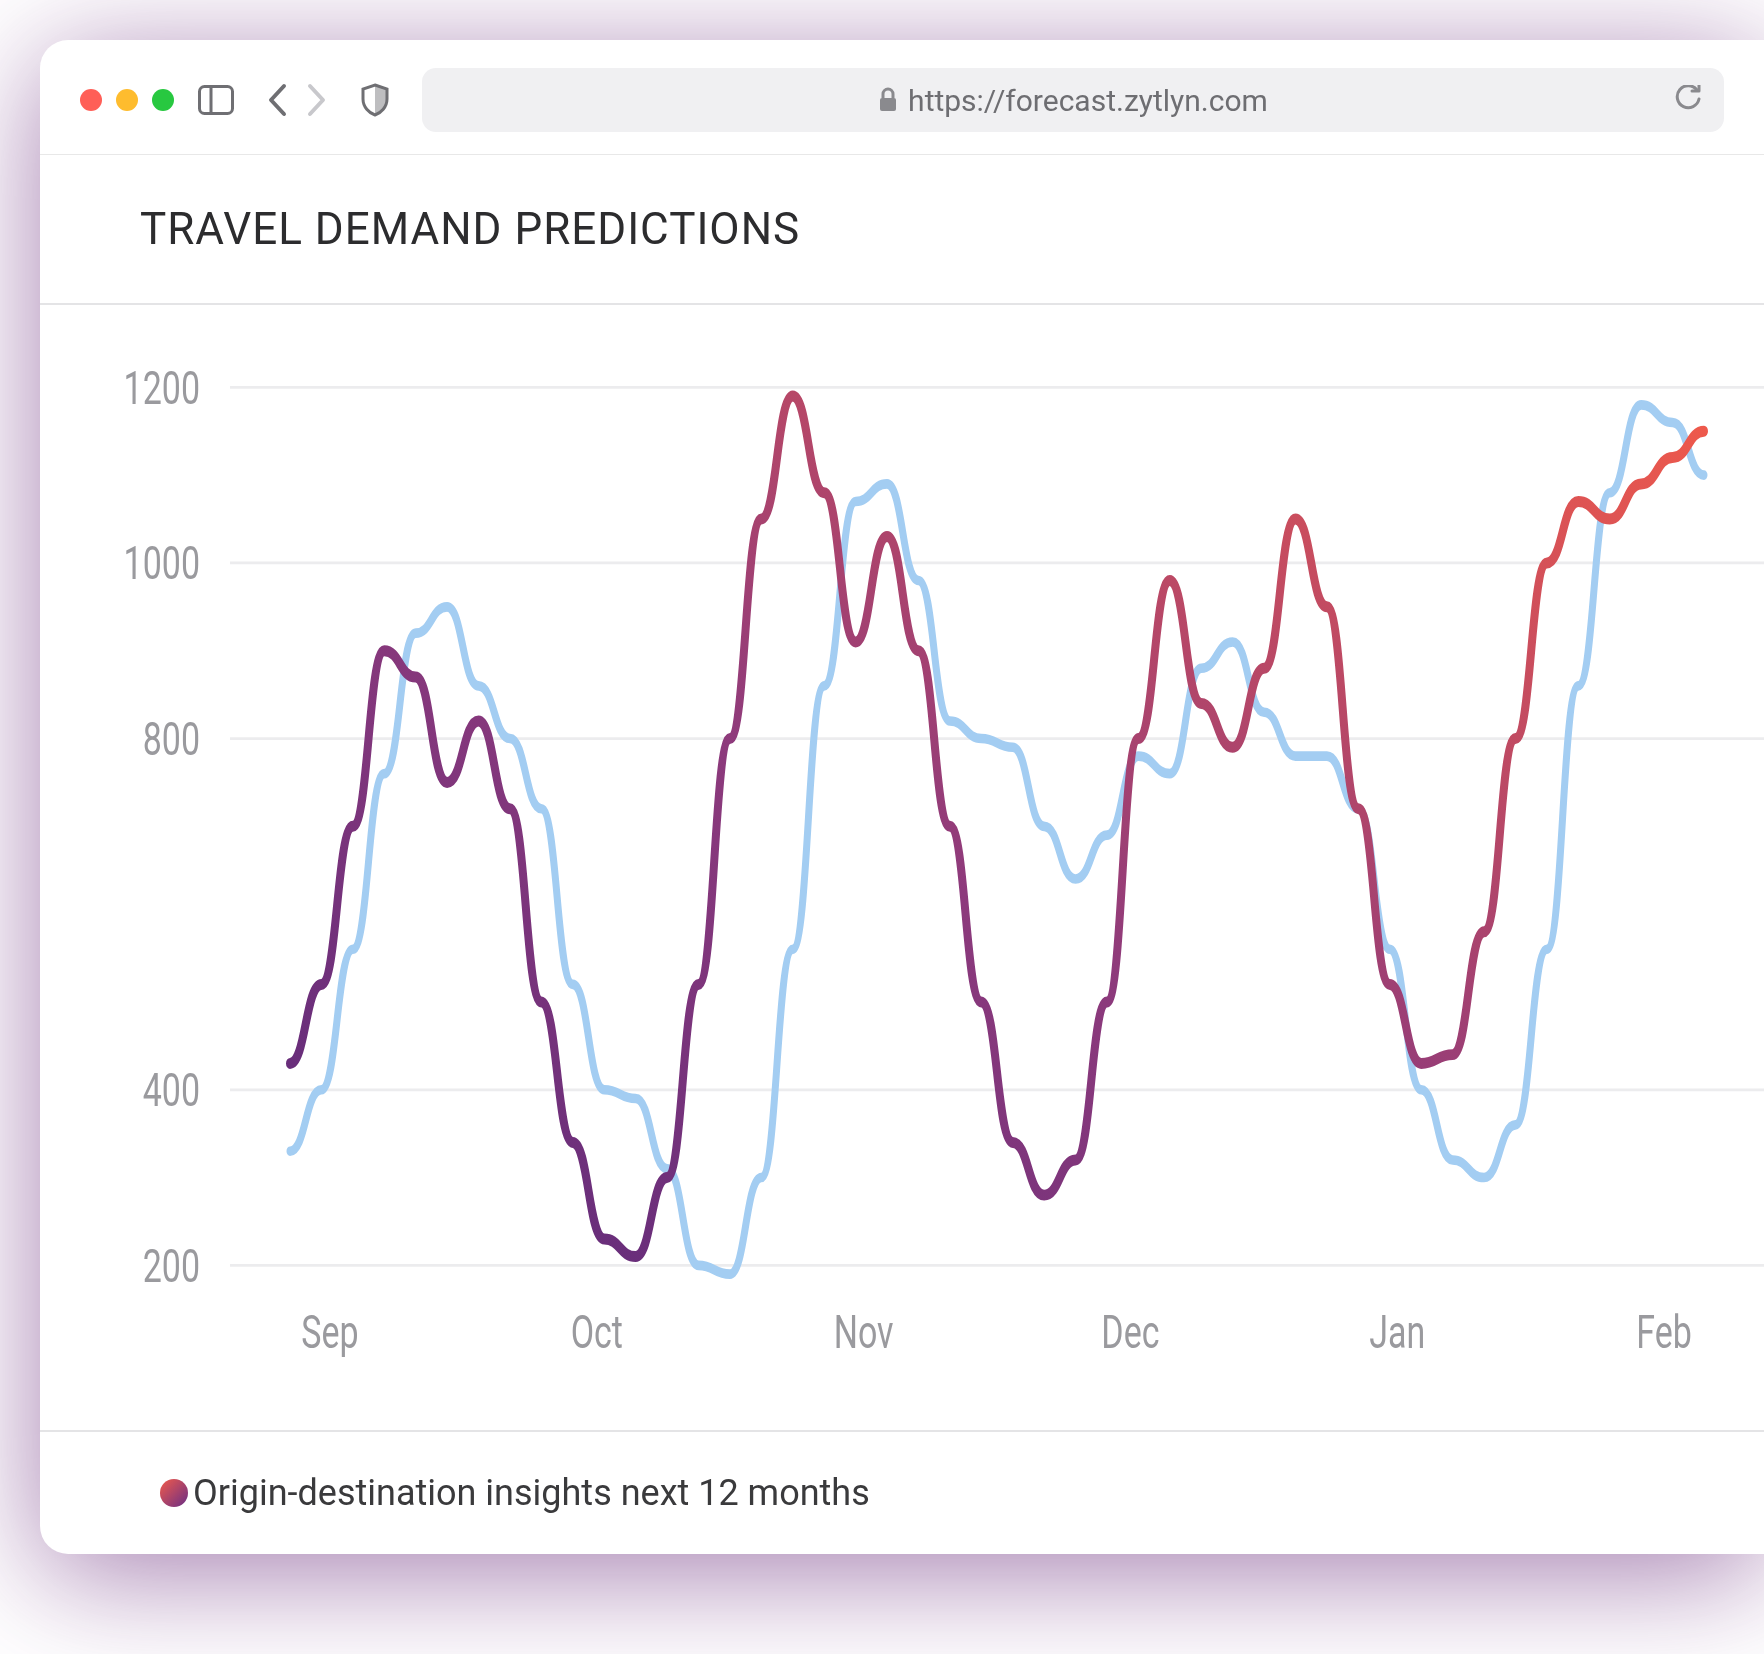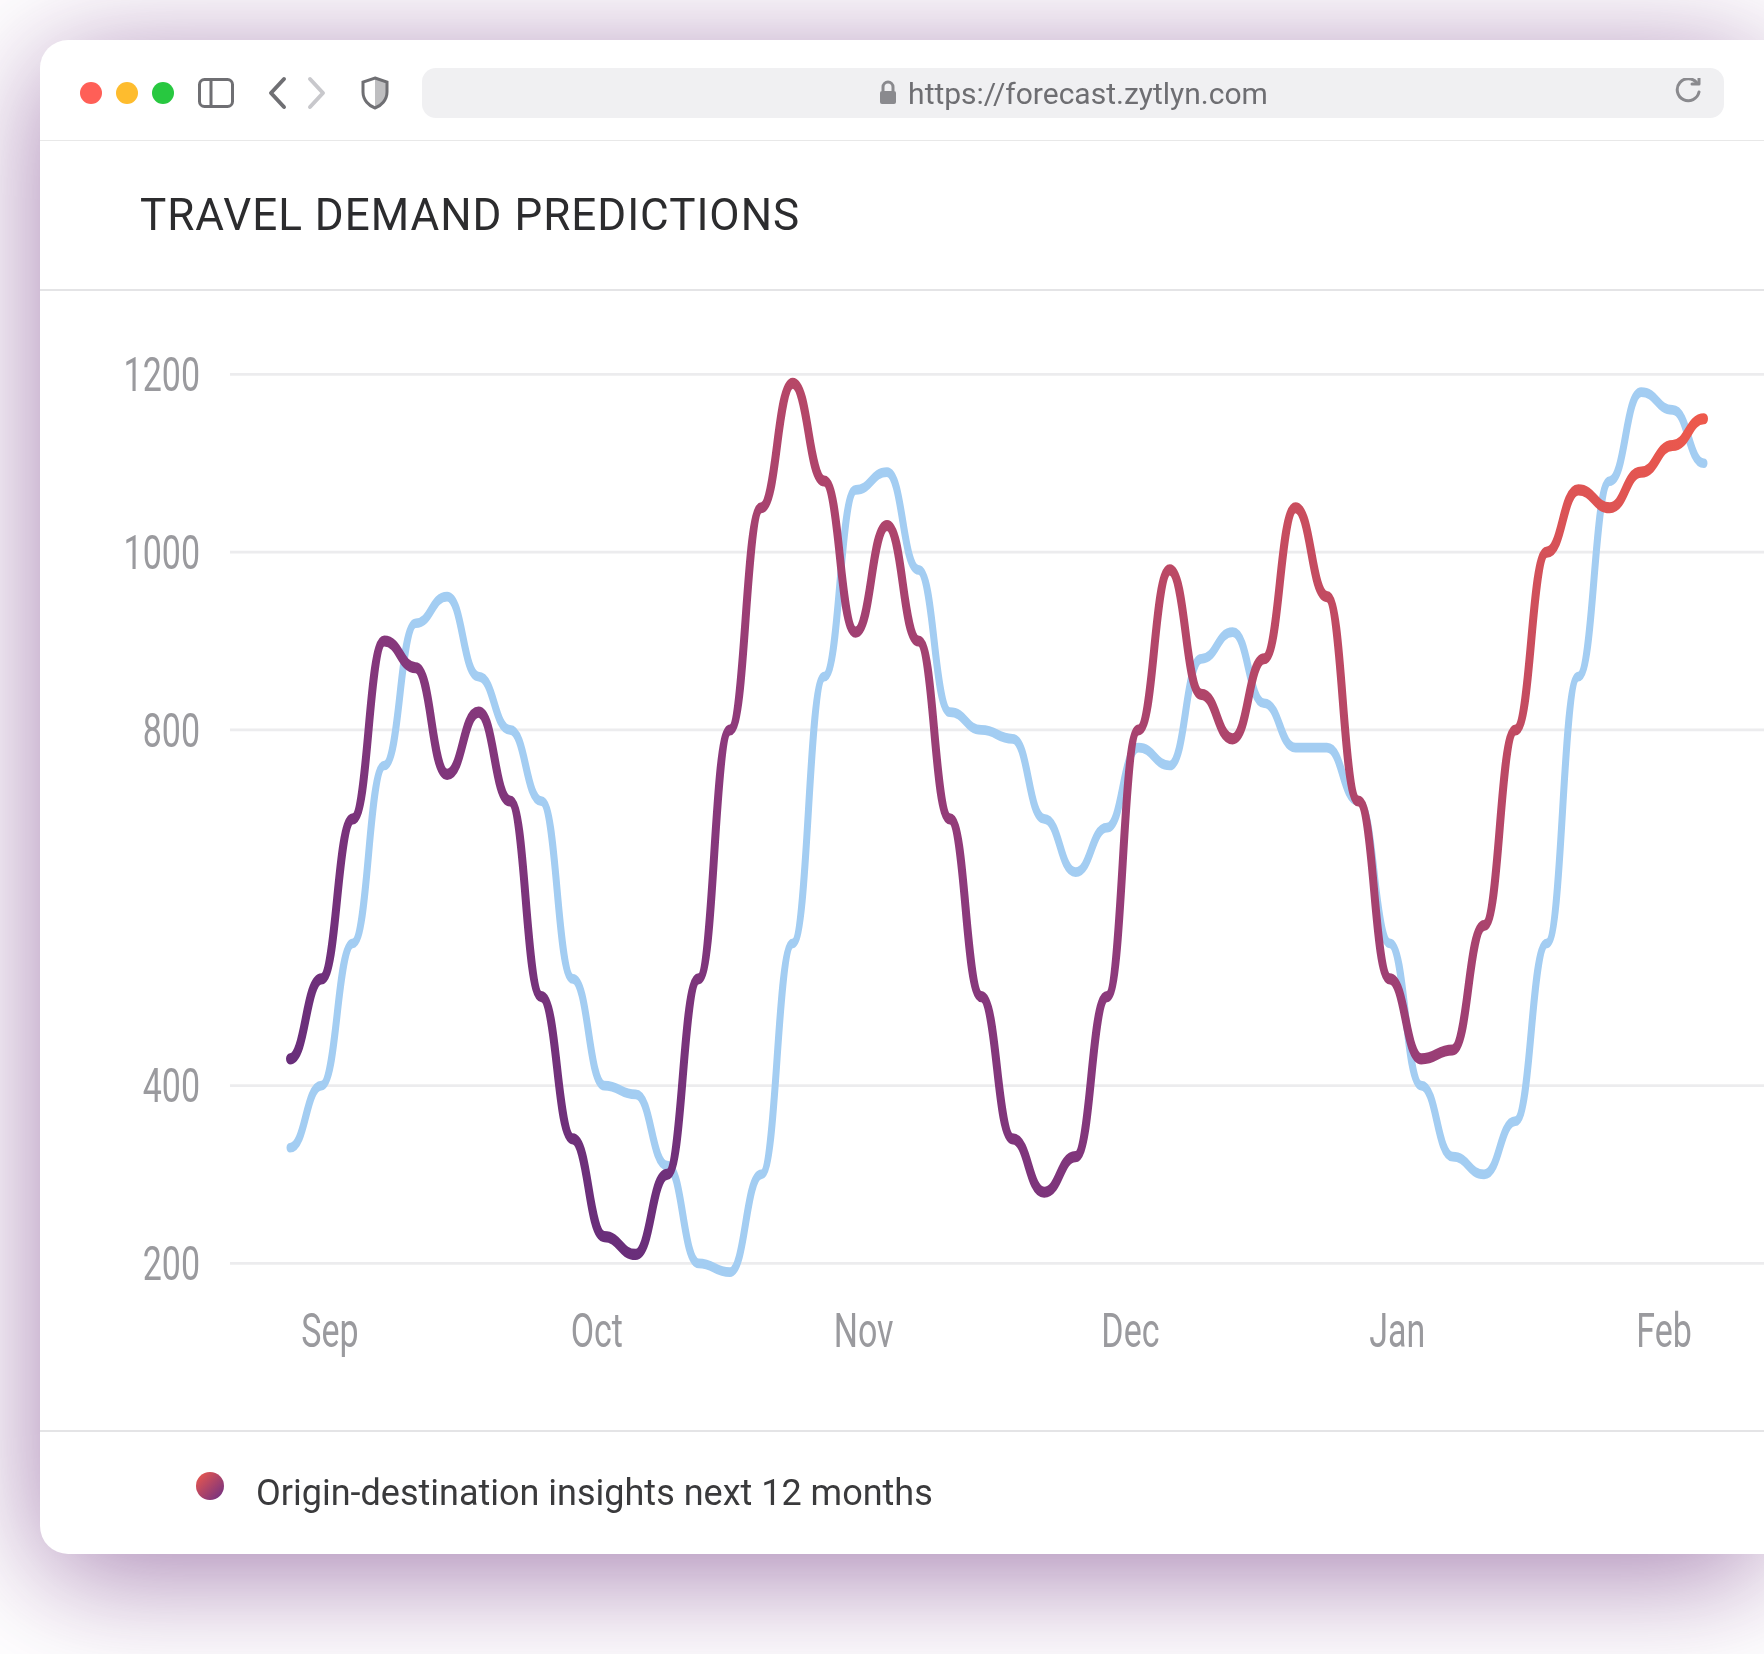--- a/index.html
+++ b/index.html
@@ -42,21 +42,21 @@
   .dot-green { background: #28c840; }
   .tb-icon { color: #6f6f73; display: inline-flex; align-items: center; justify-content: center; }
   .tb-icon svg { display: block; }
   .nav-arrows { display: flex; gap: 18px; margin-left: 8px; }
   .nav-arrows .disabled { color: #c8c8cc; }
   .shield-icon { margin-left: 8px; margin-right: 8px; }
   .url-bar {
     flex: 1;
     background: #f0f0f2;
     border-radius: 14px;
-    height: 50px;
+    height: 64px;
     display: flex;
     align-items: center;
     justify-content: center;
     position: relative;
     padding: 0 60px;
     color: #6e6e72;
     font-size: 30px;
   }
   .url-bar .lock-icon { margin-right: 10px; color: #8a8a8e; display:inline-flex; }
   .url-bar .reload-icon { position: absolute; right: 22px; color: #8a8a8e; display:inline-flex; }
@@ -83,26 +83,25 @@
   .y-tick text, .x-tick text {
     fill: #9a9a9e;
     font-size: 34px;
     font-family: inherit;
   }
   .gridline { stroke: #ececee; stroke-width: 2; }
   .series-blue { stroke: #a3cdf2; stroke-width: 7; fill: none; stroke-linecap: round; stroke-linejoin: round; }
   .series-main { stroke: url(#mainGrad); stroke-width: 8; fill: none; stroke-linecap: round; stroke-linejoin: round; }
   .legend {
     display: flex;
-    align-items: flex-start;
-    gap: 32px;
+    align-items: center;
+    gap: 5px;
     padding: 40px 0 40px 120px;
     font-size: 36px;
     color: #3a3a3c;
-    margin-left: 36px;
   }
   .legend-dot {
     width: 28px; height: 28px; border-radius: 50%;
     background: linear-gradient(135deg, #f15a4a 0%, #6a2e86 100%);
   }
 </style>
 </head>
 <body>
 
 <div class="shadow-wrap">

